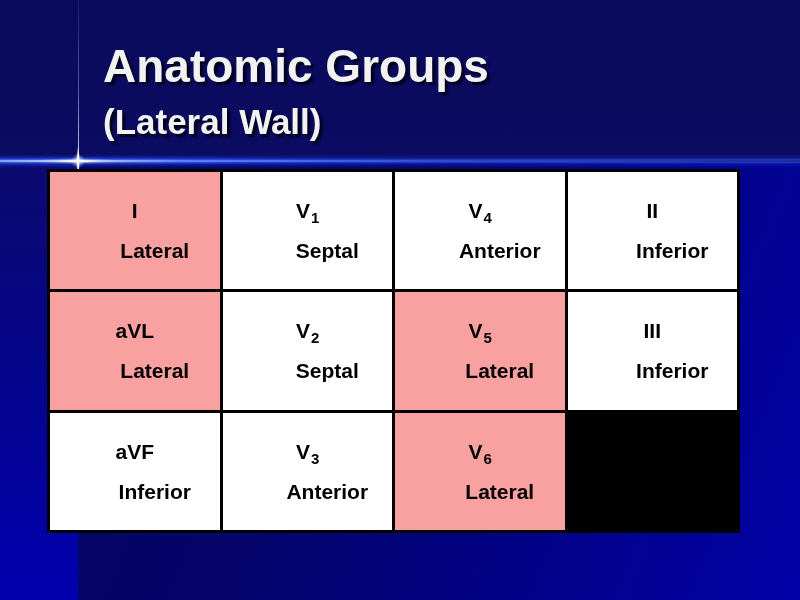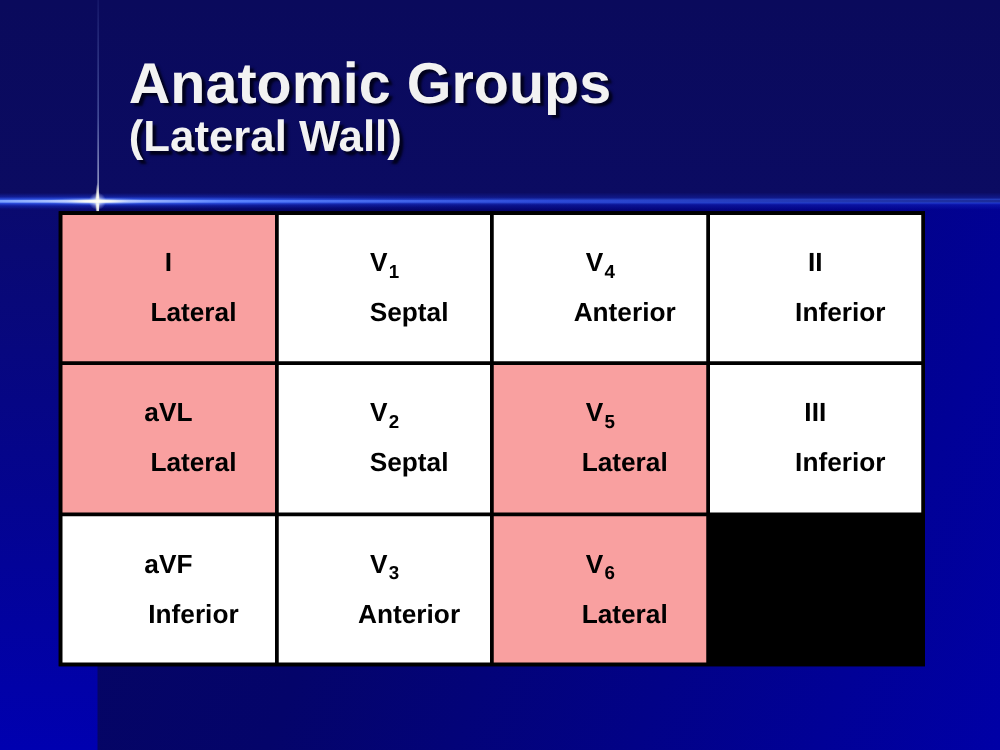--- a/index.html
+++ b/index.html
@@ -59,21 +59,21 @@
     font-weight: bold;
     letter-spacing: 0px;
     line-height: 1.05;
     text-shadow: 3px 3px 2px rgba(0, 0, 25, 0.95);
   }
   .subtitle {
     color: #f2f2f2;
     font-size: 35px;
     font-weight: bold;
     line-height: 1.05;
-    margin-top: 2px;
+    margin-top: 14px;
     text-shadow: 3px 3px 2px rgba(0, 0, 25, 0.95);
   }
 
   
   .lead-table {
     position: absolute; left: 47px; top: 169px;
     width: 687px; height: 358px;
     display: grid;
     grid-template-columns: repeat(4, 1fr);
     grid-template-rows: repeat(3, 1fr);

